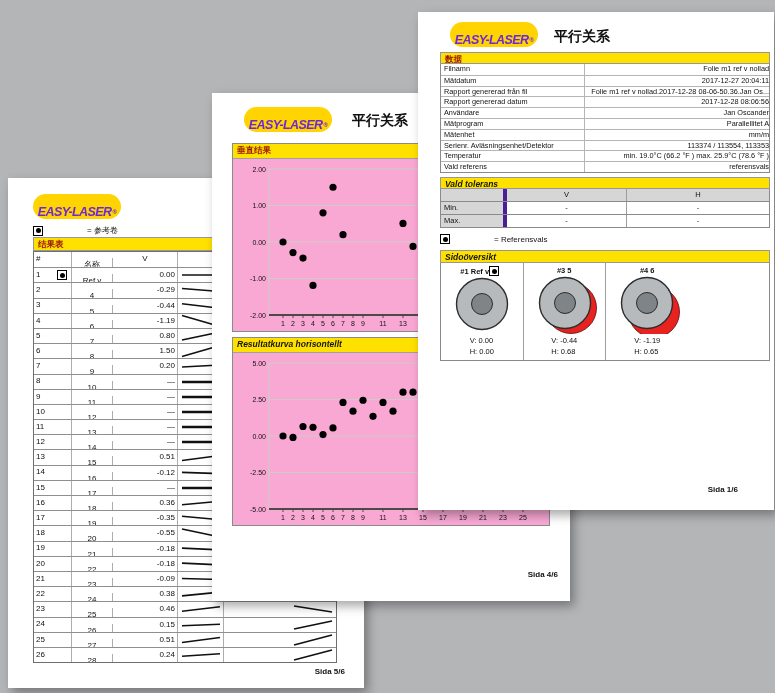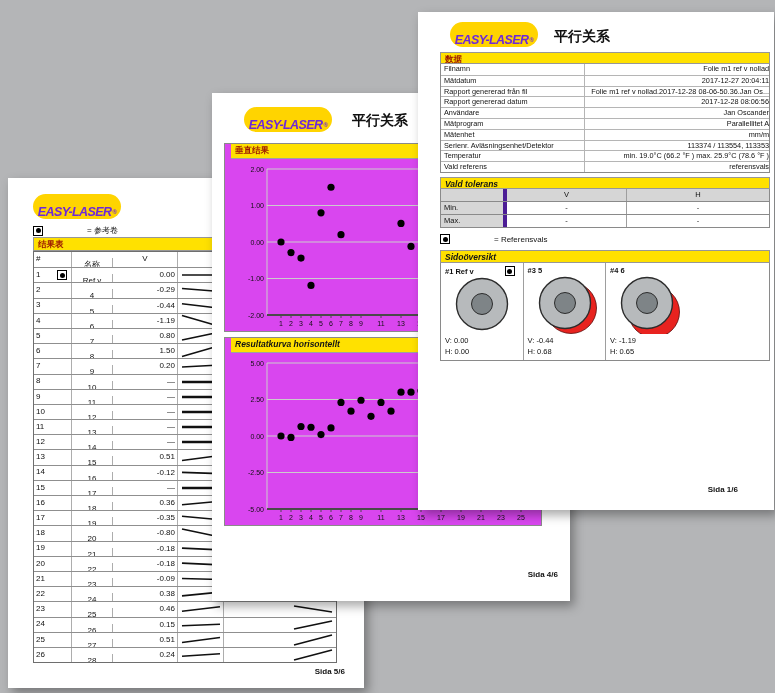--- a/index.html
+++ b/index.html
@@ -44,21 +44,21 @@
 
   .legend{position:absolute;font-size:8px;display:flex;align-items:center;gap:40px;}
   .ref-icon{display:inline-block;width:8px;height:8px;border:1px solid #000;position:relative;
             margin-right:4px;background:#fff;flex:0 0 auto;}
   .ref-icon::after{content:"";position:absolute;left:1.5px;top:1.5px;width:5px;height:5px;
                    border-radius:50%;background:#000;}
 
   
   .cells{position:absolute;left:22px;display:flex;border:1px solid var(--bord);border-top:0;box-sizing:border-box;background:#fff;}
   .scell{width:82.5px;height:97px;border-right:1px solid #9e9e9e;box-sizing:border-box;
-         display:flex;flex-direction:column;padding:3px 4px;position:relative;}
+         display:flex;flex-direction:column;padding:3px 4px;position:relative;align-items:center;}
   .scell:last-child{border-right:0;}
   .scell .ttl{font-size:7.5px;font-weight:bold;display:flex;justify-content:space-between;align-items:center;}
   .scell .vals{font-size:7.5px;line-height:1.4;margin-top:auto;}
 
   
   .rtab{position:absolute;left:25px;top:73px;width:304px;border:1px solid #6e6e6e;box-sizing:border-box;}
   .rrow{display:flex;height:15.2px;border-top:1px solid #8f8f8f;box-sizing:border-box;align-items:stretch;}
   .rrow:first-child{border-top:0;}
   .rc{font-size:8px;line-height:14.5px;box-sizing:border-box;border-right:1px solid #adadad;
       white-space:nowrap;overflow:hidden;}
@@ -66,21 +66,21 @@
   .rc.idx{width:38px;padding-left:2px;display:flex;justify-content:space-between;align-items:center;}
   .rc.nm{width:41px;text-align:center;margin-top:6px;}
   .rc.vv{width:65px;text-align:right;padding-right:2px;}
   .rc.sp{width:46px;display:flex;align-items:center;justify-content:center;}
   .rc.hh{width:66px;text-align:right;padding-right:2px;margin-top:48px;}
   .rc.sp2{flex:1;display:flex;align-items:center;justify-content:center;}
   .rhead .rc{font-size:8px;}
   .rhead .rc.nm,.rhead .rc.vv,.rhead .rc.hh{text-align:center;padding-right:0;}
 
   
-  .chart-panel{position:absolute;left:12px;width:318px;background:#d946ef;border:1px solid var(--bord);box-sizing:border-box;padding-left:6px;}
+  .chart-panel{position:absolute;left:20px;width:318px;background:#f9a8d4;border:1px solid var(--bord);box-sizing:border-box;}
   .chart-panel .bar{border:0;border-bottom:1px solid #a0a0a0;}
   .chart-svg{display:block;}
 
   .page-label{position:absolute;font-size:8px;font-weight:bold;}
 </style>
 </head>
 <body>
 
 <div class="stage">
 
@@ -340,21 +340,21 @@
             </svg>
           </div>
           <div class="rc hh"></div>
           <div class="rc sp2"></div>
         </div>
         <div class="rrow">
           <div class="rc idx">
             <span>18</span>
           </div>
           <div class="rc nm">20</div>
-          <div class="rc vv">-0.80</div>
+          <div class="rc vv">-0.55</div>
           <div class="rc sp">
             <svg width="42" height="14">
               <line x1="2" y1="3" x2="40" y2="11" stroke="#111" stroke-width="1.6"></line>
             </svg>
           </div>
           <div class="rc hh"></div>
           <div class="rc sp2"></div>
         </div>
         <div class="rrow">
           <div class="rc idx">

